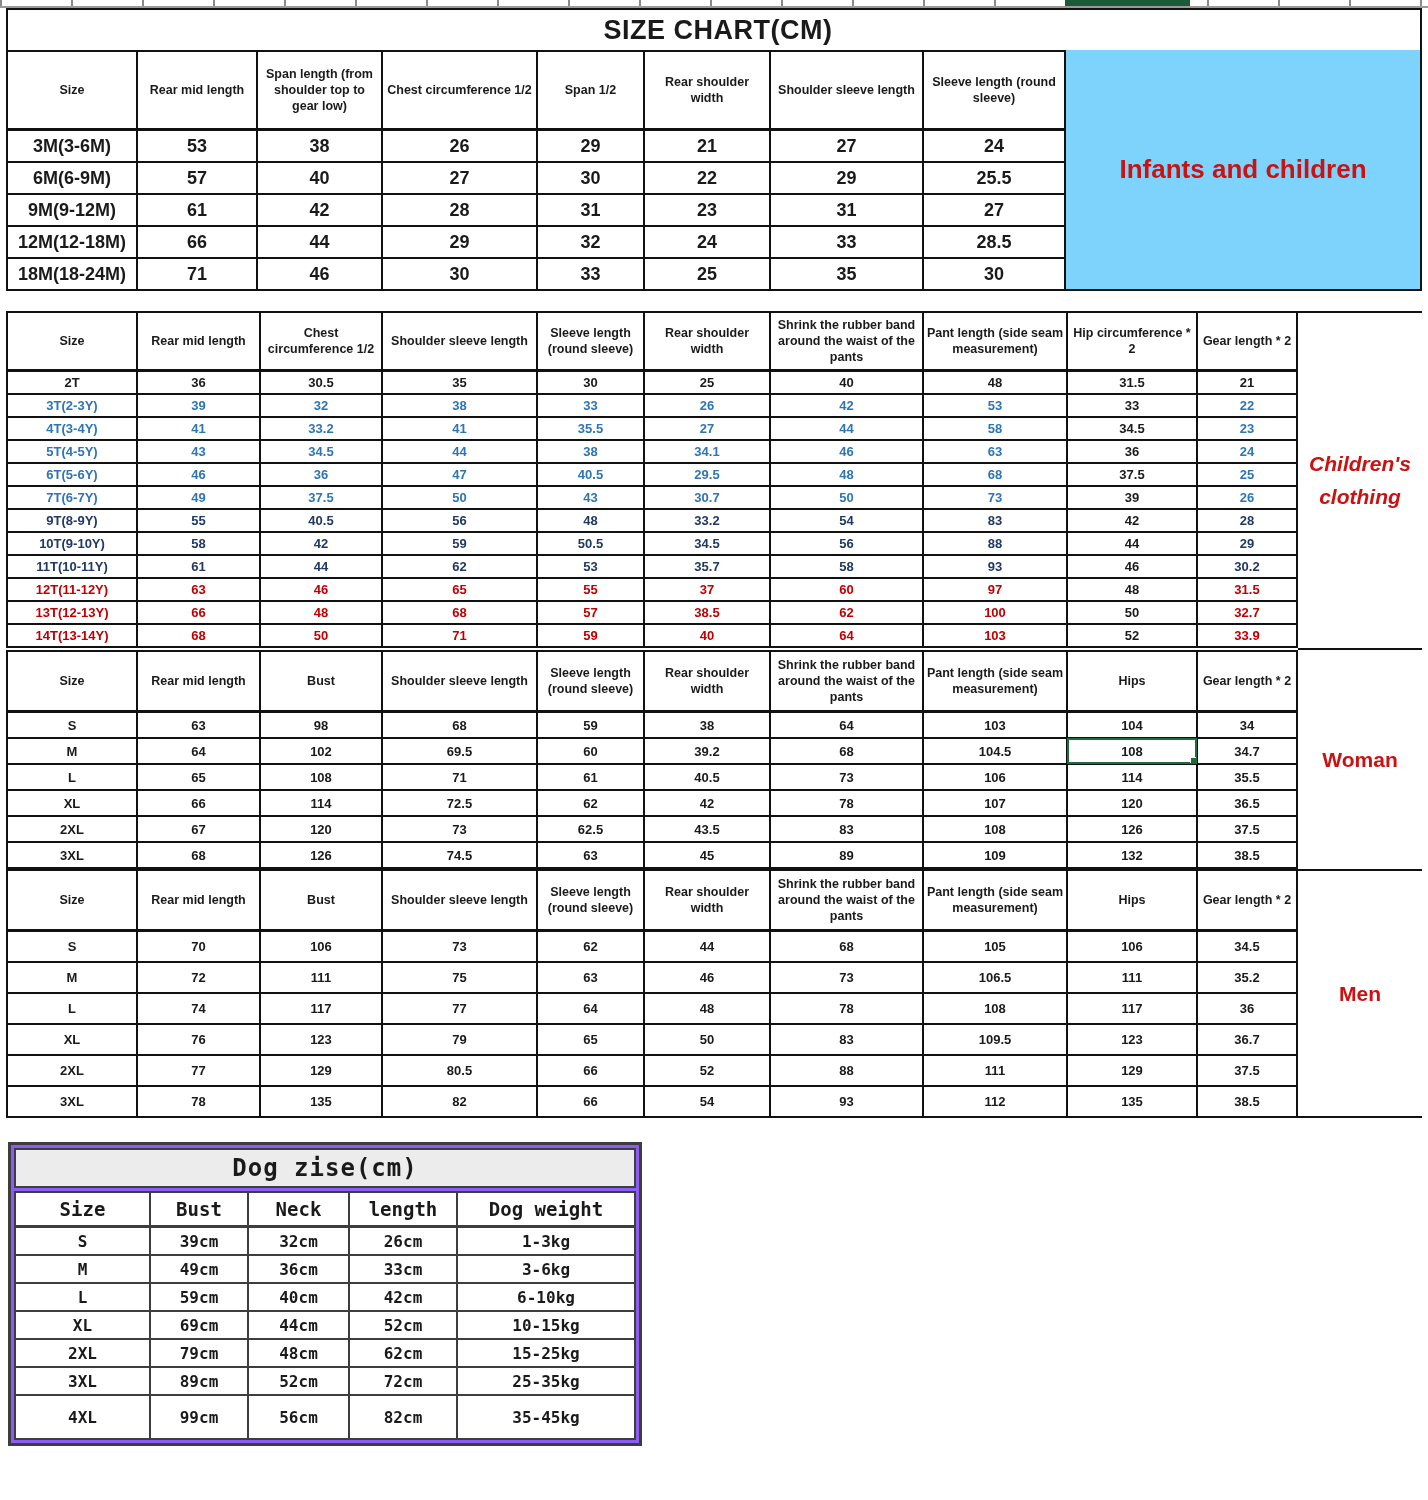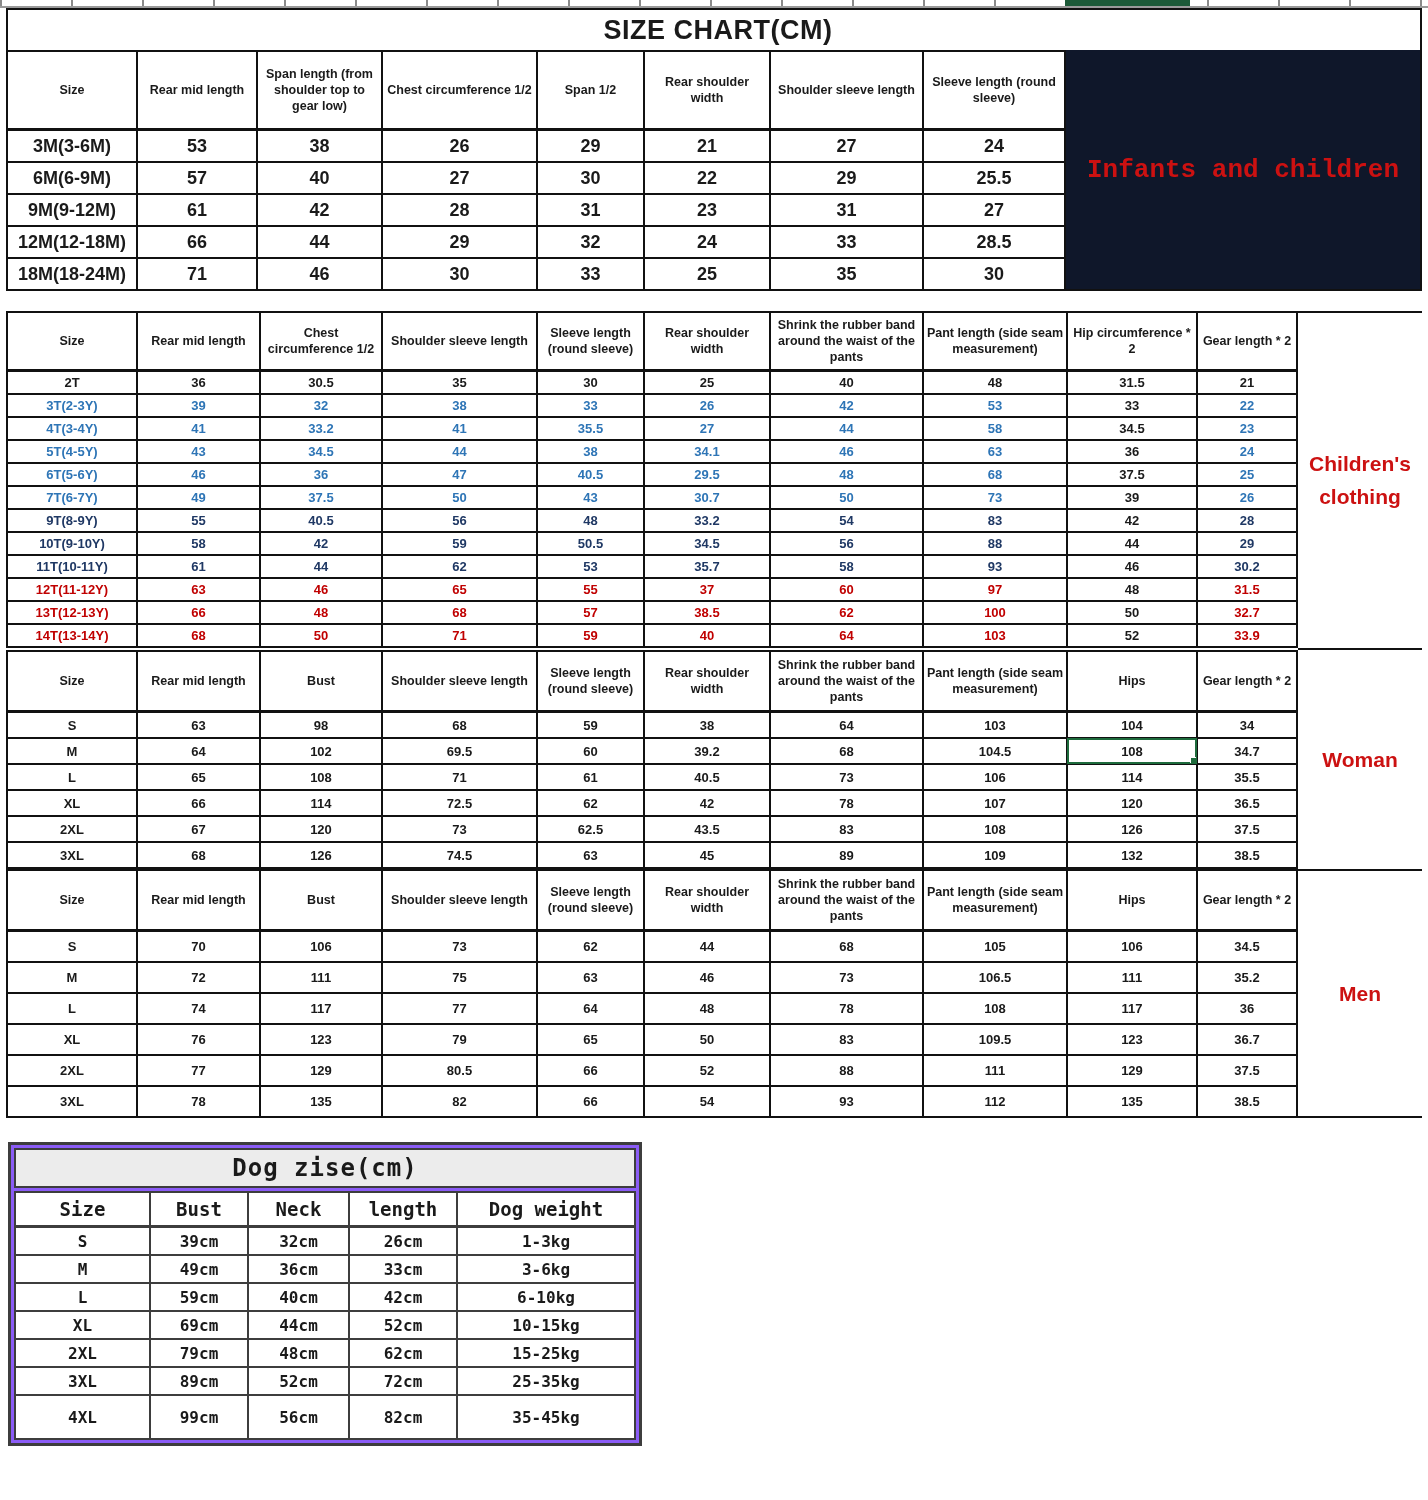--- a/index.html
+++ b/index.html
@@ -45,26 +45,26 @@
   tr.navy td{color:#1F3864;}
   tr.red td{color:#C00000;}
   td.black{color:#1a1a1a !important;}
 
   
   td.sel{outline:2px solid #1E6B3C;outline-offset:-2px;}
   .sel-handle{position:absolute;right:-3px;bottom:-3px;width:7px;height:7px;background:#1E6B3C;
     border:1px solid #fff;z-index:3;display:block;}
 
   
-  .label-cell{flex:1;border:2px solid #111;border-left:none;border-top:none;display:flex;align-items:center;justify-content:center;background:#0f172a;font-family:Liberation Mono, monospace;}
+  .label-cell{flex:1;border:2px solid #111;border-left:none;border-top:none;display:flex;align-items:center;justify-content:center;background:#7dd3fc;}
   .side-label{flex:1;display:flex;align-items:center;justify-content:center;text-align:center;border-top:2px solid #111;}
   .side-label.bb{border-bottom:2px solid #111;}
   .red-label{font-weight:bold;text-align:center;}
   .lg{font-size:26px;}
-  .md{font-size:21px;line-height:1.55;}
+  .md{font-size:21px;line-height:1.55;font-style:italic;}
   .sm{font-size:21px;}
 
   
   .dog-wrap{margin:24px 0 0 8px;}
   .dog-box{width:622px;border:3px solid #3d3d3d;padding:3px;background:#8b5cf6;}
   .dog-title{height:36px;border:2px solid #3d3d3d;background:#ececec;display:flex;align-items:center;justify-content:center;
     font-family:"DejaVu Sans Mono","Liberation Mono",monospace;font-size:24px;font-weight:bold;margin-bottom:3px;letter-spacing:1px;}
   table.dog{width:620px;font-family:"DejaVu Sans Mono","Liberation Mono",monospace;}
   .dog th,.dog td{border:2px solid #3d3d3d;}
   .dog thead th{font-size:19px;height:30px;border-bottom:3px solid #3d3d3d;}

